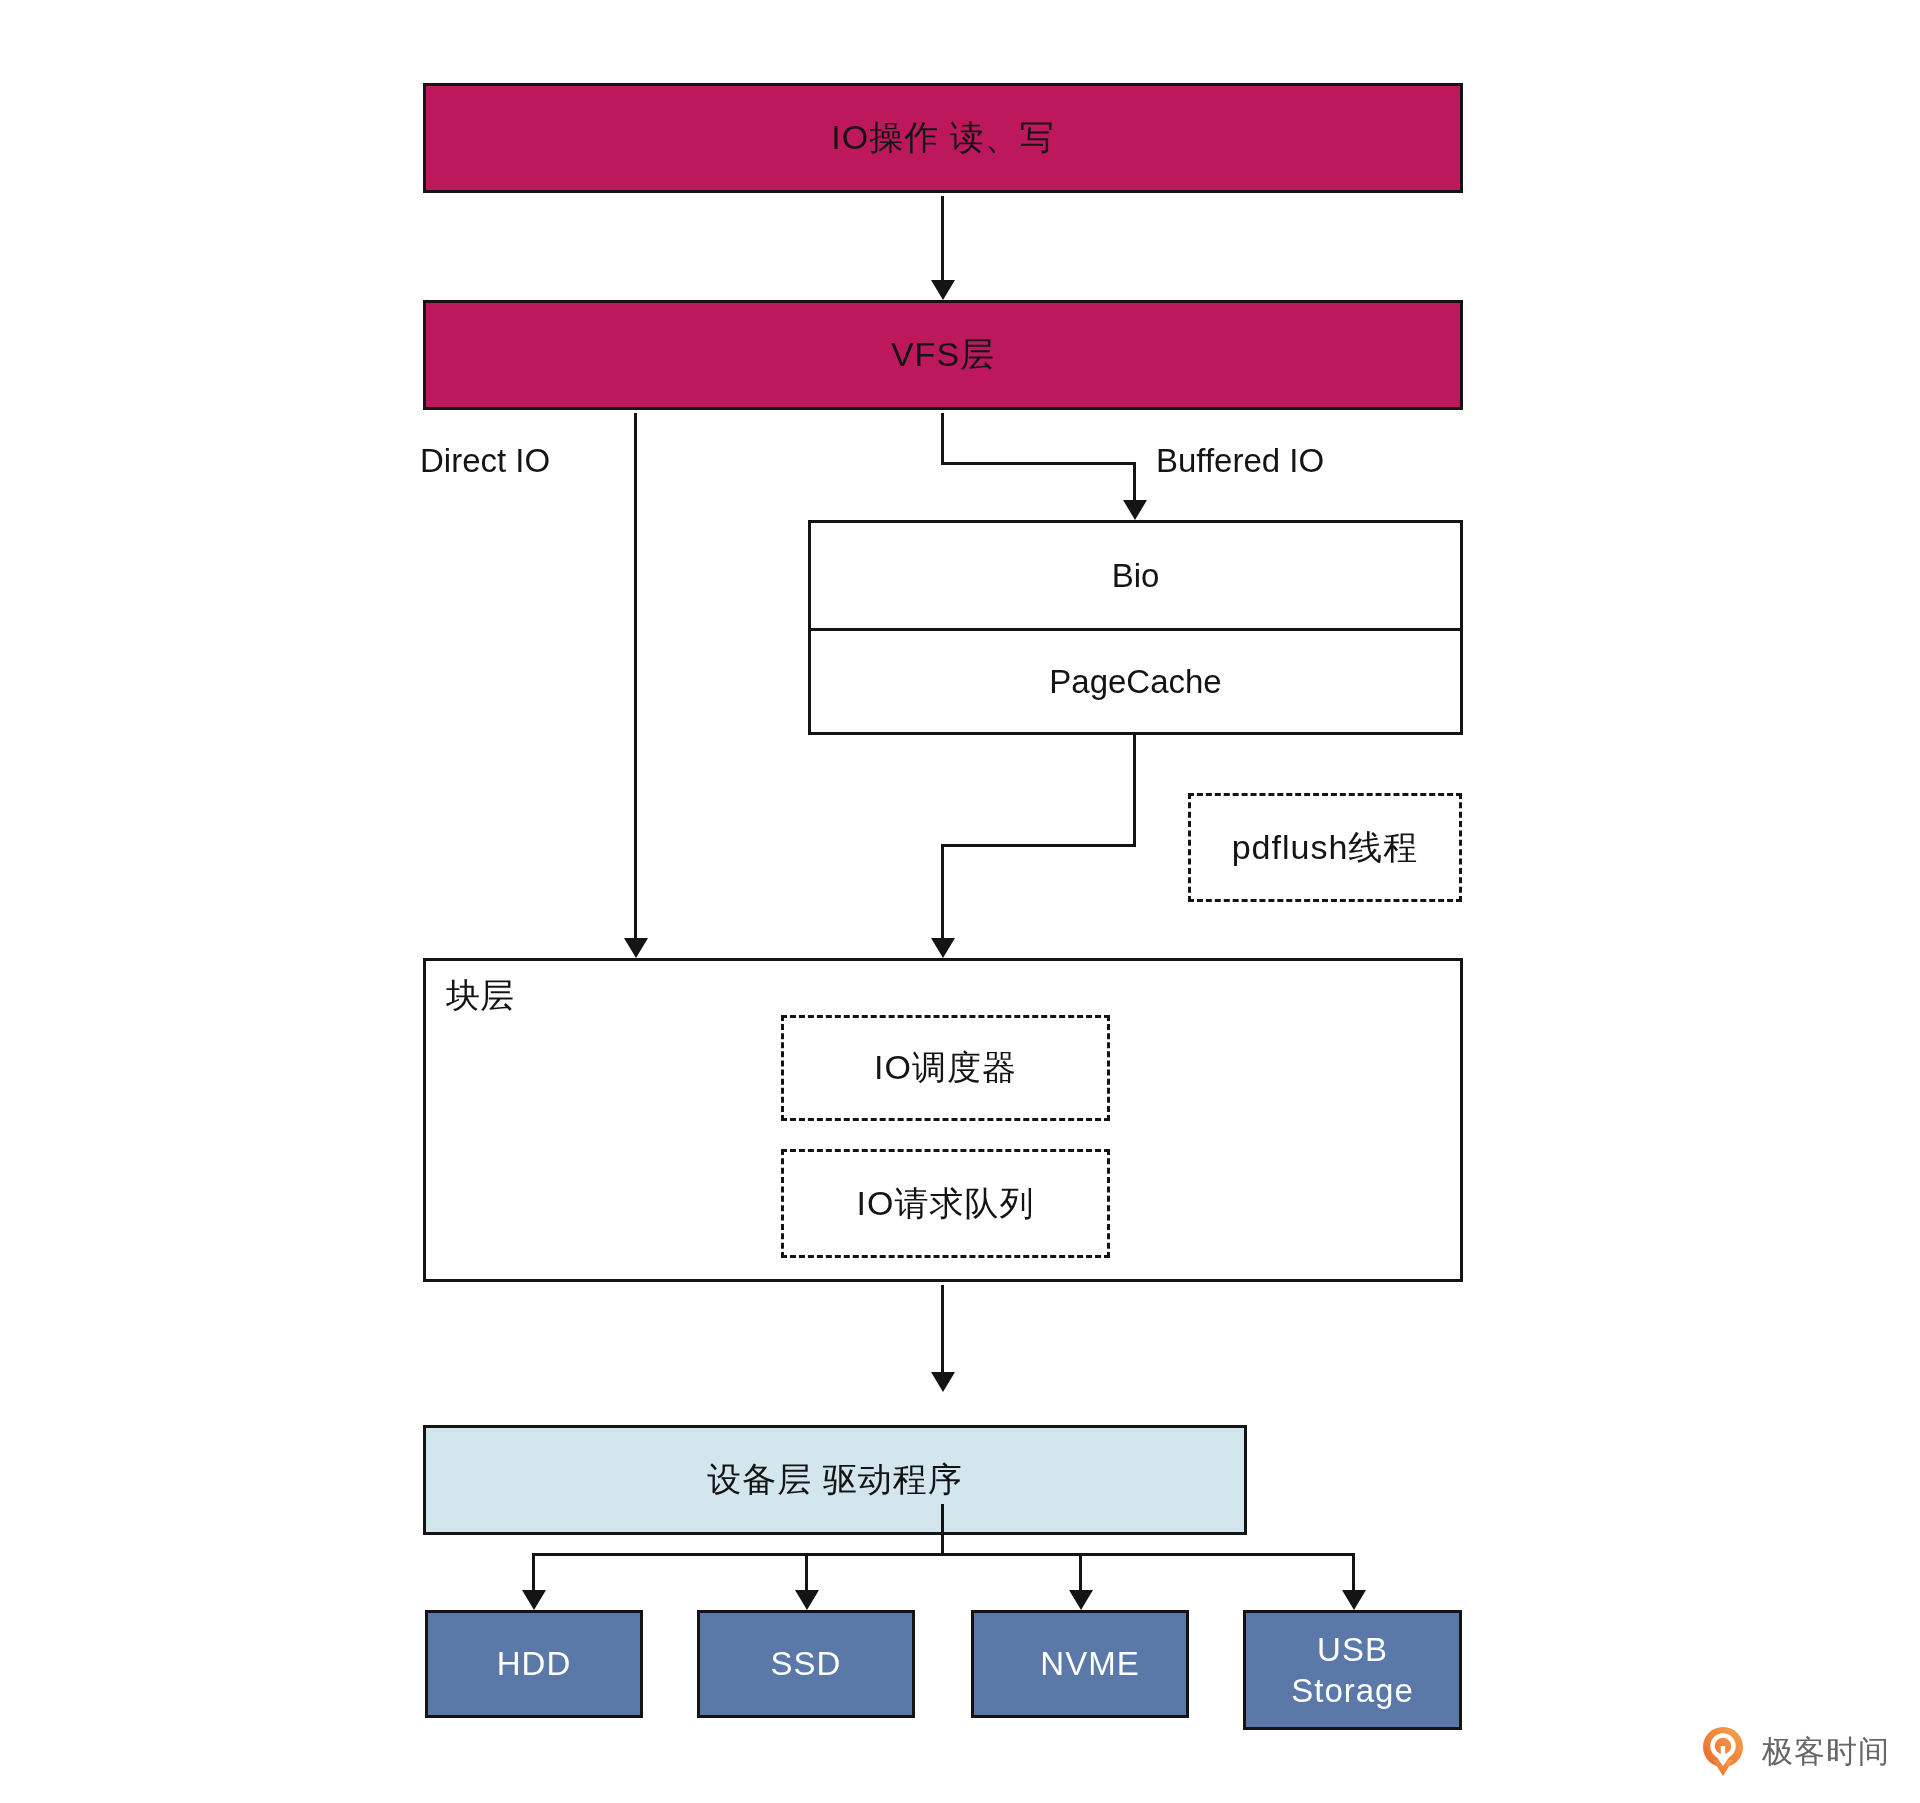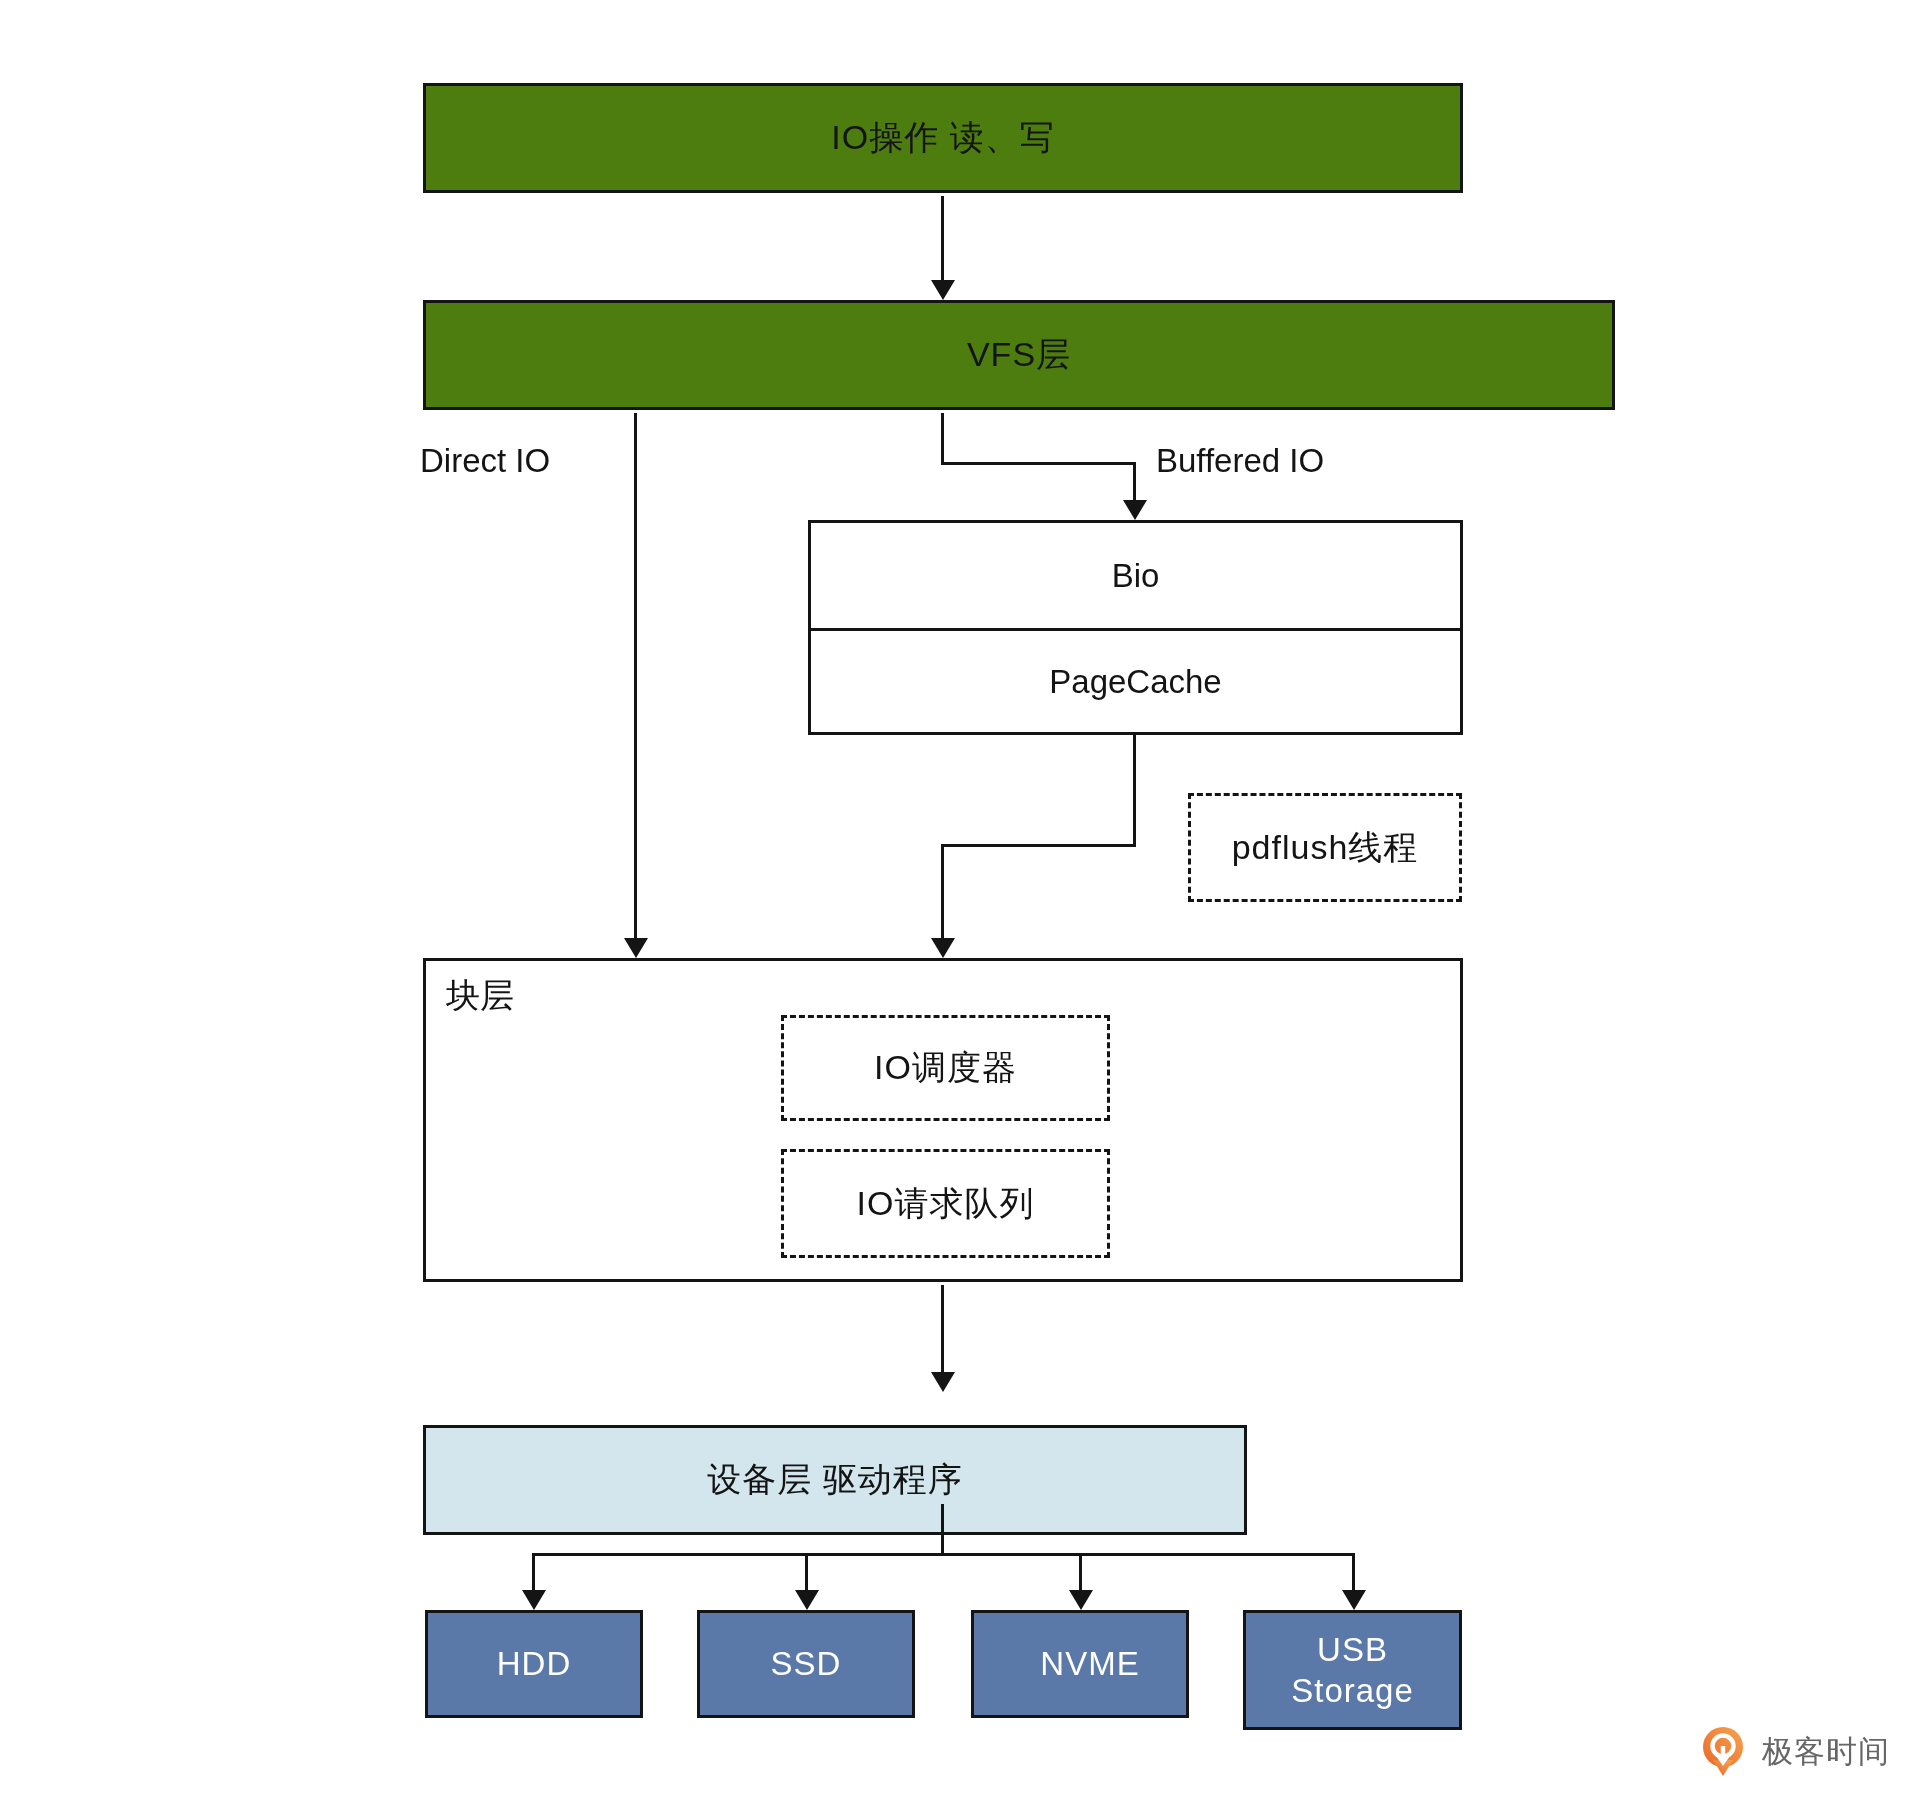--- a/index.html
+++ b/index.html
@@ -5,21 +5,21 @@
   html,body{margin:0;padding:0;background:#ffffff;}
   .canvas{
     position:relative;width:1920px;height:1803px;background:#ffffff;overflow:hidden;
     font-family:"Liberation Sans","DejaVu Sans",sans-serif;color:#141414;
   }
   .box{
     position:absolute;border:3px solid #141414;box-sizing:border-box;
     display:flex;align-items:center;justify-content:center;
     font-size:34px;letter-spacing:1px;background:#ffffff;
   }
-  .pink{background:#4d7c0f;text-align:right;}
+  .pink{background:#be185d;text-align:right;}
   .bluelight{background:#d3e5ed;}
   .bluedark{background:#5a79a8;color:#ffffff;border-color:#141414;}
   .dashed{border:3px dashed #141414;background:#ffffff;}
   .cellbox{position:absolute;border:3px solid #141414;box-sizing:border-box;background:#ffffff;}
   .cell{
     position:absolute;left:0;width:100%;display:flex;align-items:center;justify-content:center;
     font-size:33px;box-sizing:border-box;
   }
   .cell-divider{position:absolute;left:0;width:100%;height:3px;background:#141414;}
   .vline{position:absolute;width:3px;background:#141414;}
@@ -46,21 +46,21 @@
 
 <div class="canvas">
 
   <div class="box pink" style="left:423px;top:83px;width:1040px;height:110px;">
     <span>IO操作 读、写</span>
   </div>
 
   <div class="vline" style="left:941px;top:196px;height:86px;"></div>
   <div class="arrowhead" style="left:931px;top:280px;"></div>
 
-  <div class="box pink" style="left:423px;top:300px;width:1192px;height:110px;">
+  <div class="box pink" style="left:423px;top:300px;width:1040px;height:110px;">
     <span>VFS层</span>
   </div>
 
   <div class="vline" style="left:634px;top:413px;height:527px;"></div>
   <div class="arrowhead" style="left:624px;top:938px;"></div>
   <div class="flow-label" style="left:420px;top:442px;width:200px;text-align:left;">Direct IO</div>
 
   <div class="vline" style="left:941px;top:413px;height:52px;"></div>
   <div class="hline" style="left:941px;top:462px;width:195px;"></div>
   <div class="vline" style="left:1133px;top:462px;height:40px;"></div>

